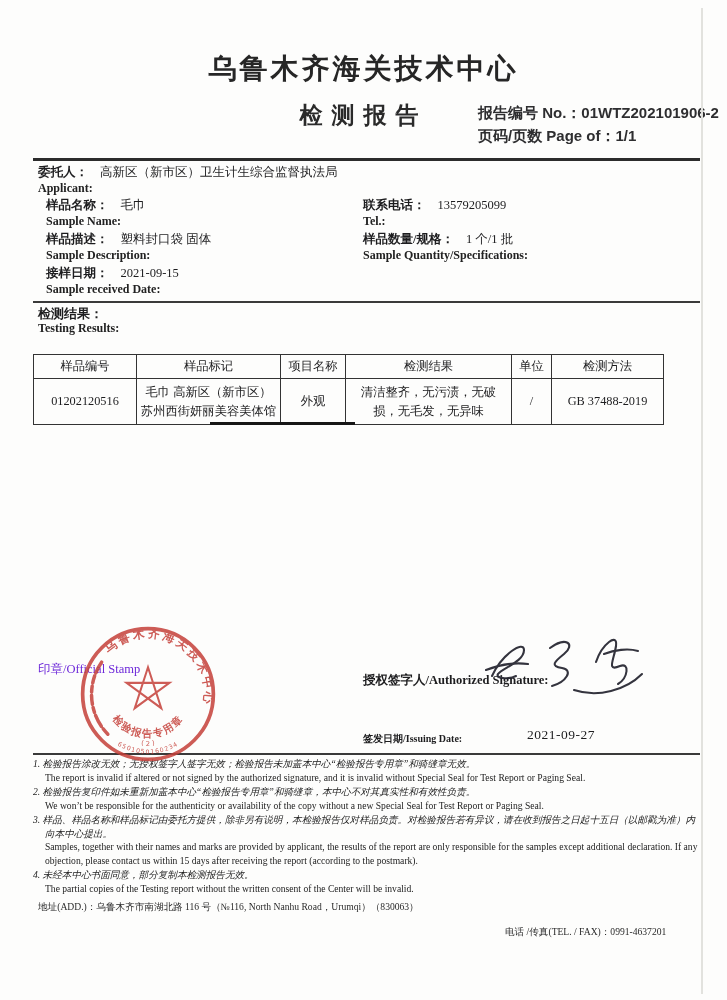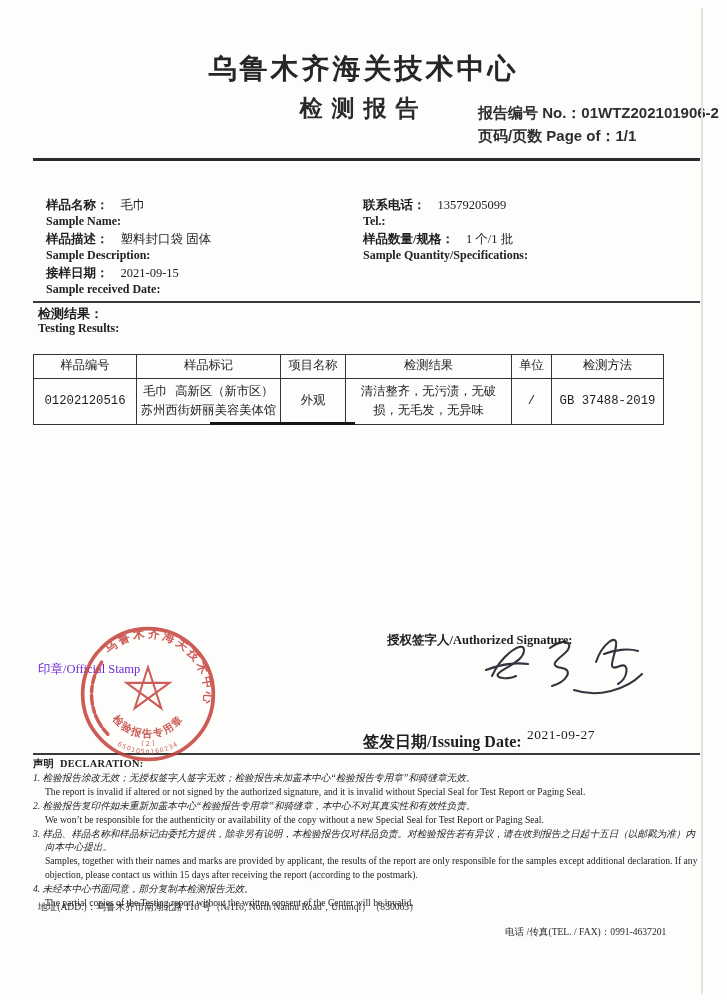--- a/index.html
+++ b/index.html
@@ -5,46 +5,46 @@
   html,body{margin:0;padding:0;background:#ffffff;}
   .page{
     position:relative;width:727px;height:1000px;margin:0 auto;
     background:#fdfdfc;overflow:hidden;
     font-family:"Liberation Serif","DejaVu Serif",serif;color:#1d1d1f;
   }
   .abs{position:absolute;}
   
   .center-name{left:0;right:0;top:50px;text-align:center;font-size:28px;font-weight:bold;
     letter-spacing:3px;font-family:"Liberation Sans","DejaVu Sans",sans-serif;color:#262626;}
-  .report-title{left:0;right:0;top:93px;text-align:center;font-size:23px;font-weight:bold;
+  .report-title{left:0;right:0;top:100px;text-align:center;font-size:23px;font-weight:bold;
     letter-spacing:9px;font-family:"Liberation Sans","DejaVu Sans",sans-serif;color:#2a2a2a;}
   .report-meta{left:478px;top:101px;font-size:15px;line-height:23px;
     font-family:"Liberation Sans","DejaVu Sans",sans-serif;font-weight:bold;color:#2e2e30;}
   .rule-thick{left:33px;top:158px;width:667px;height:3px;background:#2c2c2c;}
   
   .lb{font-weight:bold;margin-right:12px;}
   .en{font-weight:bold;font-size:12px;color:#222;}
   .cnline{font-size:12.5px;height:17px;}
   .inforow-l{left:38px;width:322px;margin-left:8px;}
   .inforow-r{left:363px;width:335px;}
   .rule-thin{left:33px;height:1.5px;background:#3a3a3a;width:667px;}
   
   table.results{position:absolute;left:33px;top:354px;width:630px;border-collapse:collapse;
     table-layout:fixed;font-size:12.3px;}
   table.results th,table.results td{border:1.2px solid #333;text-align:center;
-    vertical-align:middle;padding:1px 3px;font-weight:normal;line-height:1.5;font-family:Liberation Mono, monospace;}
+    vertical-align:middle;padding:1px 3px;font-weight:normal;line-height:1.5;}
   table.results th{height:21px;}
   table.results td{height:43px;}
   .end-line{left:210px;top:422px;width:145px;height:3px;background:#161616;}
   
   .stamp-label{left:38px;top:661px;font-size:12.5px;color:#6d28d9;z-index:1;}
   .stamp-svg{left:78px;top:624px;z-index:2;opacity:.85;}
-  .auth-label{left:363px;top:632px;font-size:12.5px;font-weight:bold;margin-left:24px;}
+  .auth-label{left:363px;top:672px;font-size:12.5px;font-weight:bold;}
   .sig-svg{left:478px;top:610px;}
-  .issue-label{left:363px;top:732px;font-size:16px;font-weight:bold;}
+  .issue-label{left:363px;top:732px;font-size:10px;font-weight:bold;}
   .issue-date{left:527px;top:727px;font-size:13.5px;letter-spacing:.5px;}
   
   .declaration{left:33px;top:757px;width:668px;font-size:9.6px;line-height:13.9px;color:#222;}
   .dec-head{font-weight:bold;font-size:10.3px;letter-spacing:.3px;}
   .dec-cn{padding-left:12px;text-indent:-12px;font-style:italic;}
   .dec-en{padding-left:12px;}
   
   .footer-addr{left:38px;top:901px;font-size:9.6px;color:#2a2a2a;}
   .footer-tel{left:505px;top:926px;font-size:9.6px;color:#2a2a2a;}
   .scan-edge{left:701px;top:8px;width:1.5px;height:986px;background:#e2e2de;}
@@ -56,20 +56,24 @@
 <div class="page">
 
   <div class="abs center-name">乌鲁木齐海关技术中心</div>
   <div class="abs report-title">检测报告</div>
   <div class="abs report-meta">
     <div><span>报告编号 No.：</span><span>01WTZ202101906-2</span></div>
     <div><span>页码/页数 Page of：</span><span>1/1</span></div>
   </div>
   <div class="abs rule-thick"></div>
 
+  <div class="abs" style="left:38px;top:164px;width:640px;">
+    <div class="cnline"><span class="lb">委托人：</span><span>高新区（新市区）卫生计生综合监督执法局</span></div>
+    <div class="en">Applicant:</div>
+  </div>
 
   <div class="abs inforow-l" style="top:197px;">
     <div class="cnline"><span class="lb">样品名称：</span><span>毛巾</span></div>
     <div class="en">Sample Name:</div>
   </div>
   <div class="abs inforow-r" style="top:197px;">
     <div class="cnline"><span class="lb">联系电话：</span><span>13579205099</span></div>
     <div class="en">Tel.:</div>
   </div>
 
@@ -160,21 +164,20 @@
       <path d="M126,44 C136,40 150,38 160,41"></path>
       <path d="M96,80 C120,88 148,80 164,64"></path>
     </g>
   </svg>
   <div class="abs issue-label">签发日期/Issuing Date:</div>
   <div class="abs issue-date">2021-09-27</div>
 
   <div class="abs rule-thin" style="top:753px;"></div>
 
   <div class="abs declaration">
-    <div class="dec-head"><span>声明</span>&nbsp;&nbsp;<span>DECLARATION:</span></div>
     <div>
       <div class="dec-cn">1. 检验报告涂改无效；无授权签字人签字无效；检验报告未加盖本中心“检验报告专用章”和骑缝章无效。</div>
       <div class="dec-en">The report is invalid if altered or not signed by the authorized signature, and it is invalid without Special Seal for Test Report or Paging Seal.</div>
     </div>
     <div>
       <div class="dec-cn">2. 检验报告复印件如未重新加盖本中心“检验报告专用章”和骑缝章，本中心不对其真实性和有效性负责。</div>
       <div class="dec-en">We won’t be responsible for the authenticity or availability of the copy without a new Special Seal for Test Report or Paging Seal.</div>
     </div>
     <div>
       <div class="dec-cn">3. 样品、样品名称和样品标记由委托方提供，除非另有说明，本检验报告仅对样品负责。对检验报告若有异议，请在收到报告之日起十五日（以邮戳为准）内向本中心提出。</div>

